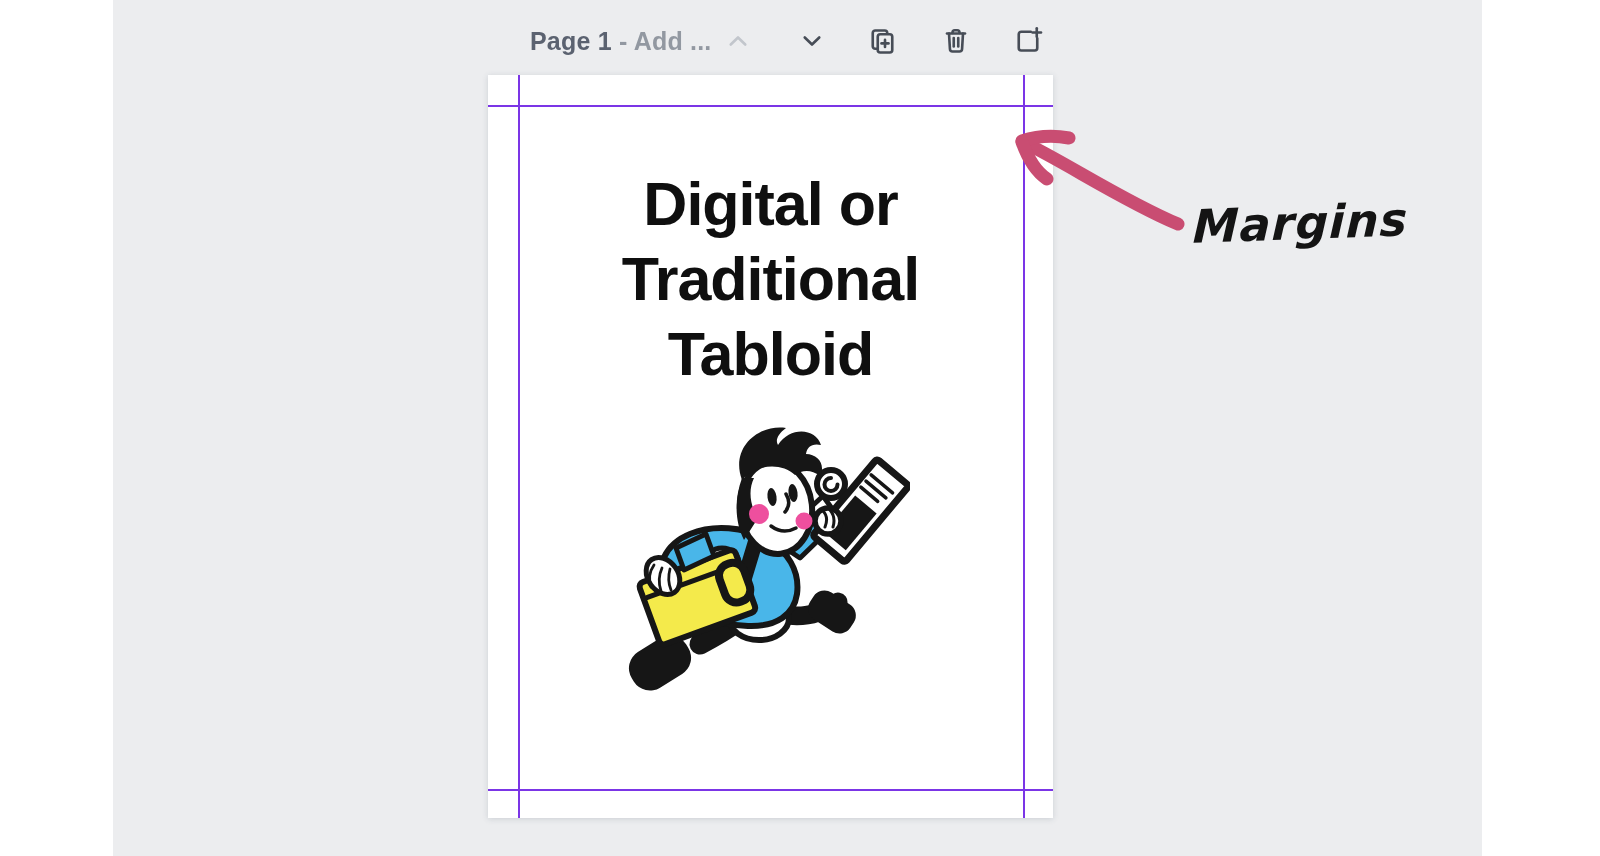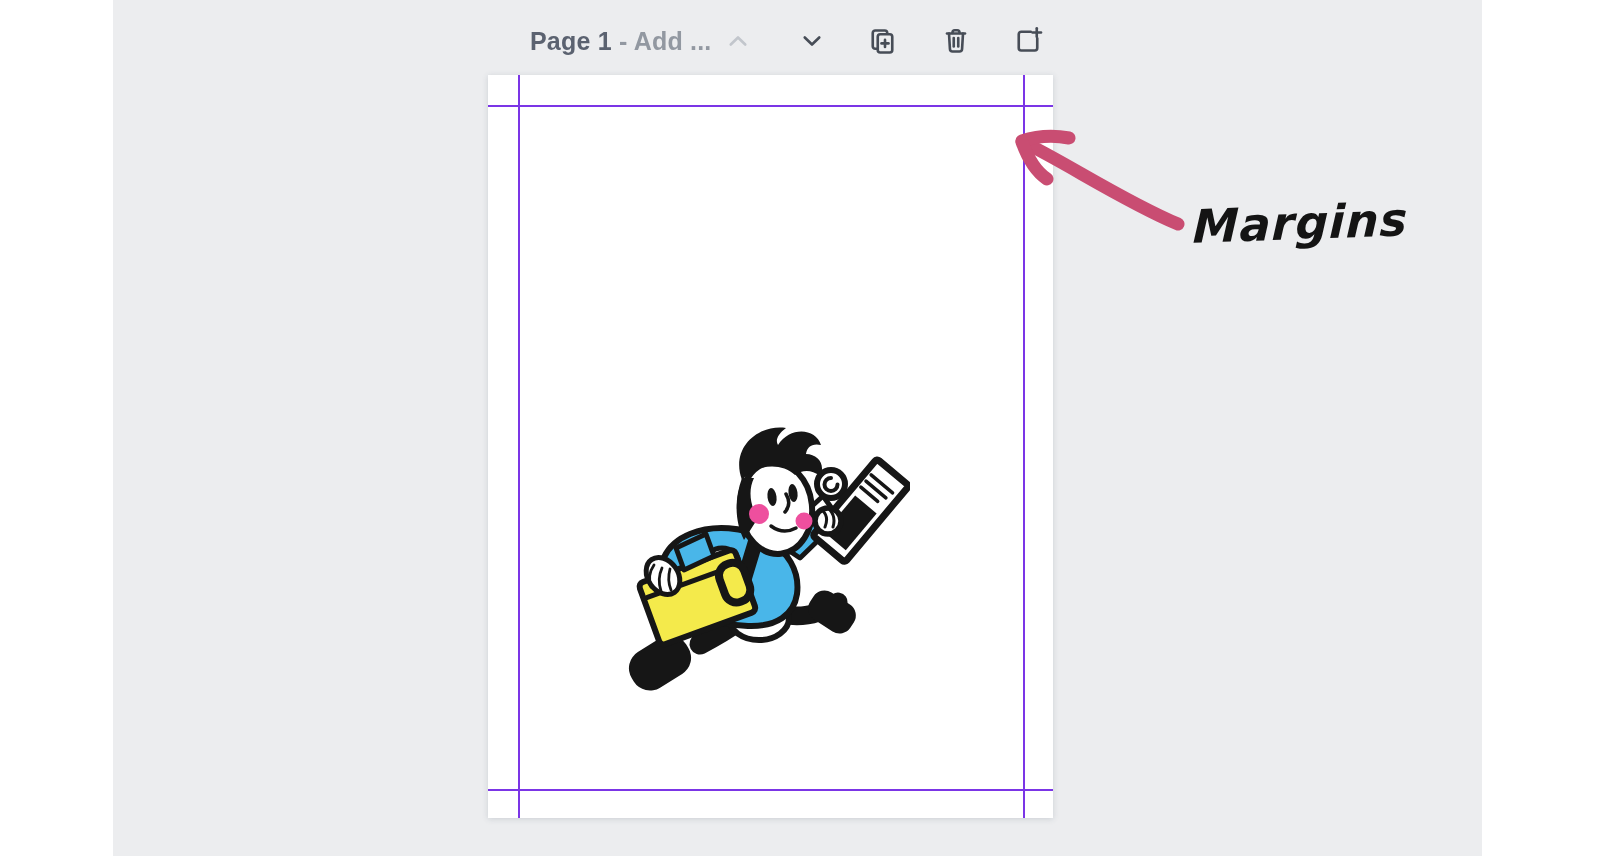--- a/index.html
+++ b/index.html
@@ -109,20 +109,25 @@
   </svg>
 </button>
 
 <div class="doc-page">
 
   <div class="guide gv g-left"></div>
   <div class="guide gv g-right"></div>
   <div class="guide gh g-top"></div>
   <div class="guide gh g-bottom"></div>
 
+  <div class="doc-title">
+    <div>Digital or</div>
+    <div>Traditional</div>
+    <div>Tabloid</div>
+  </div>
 
   <svg class="paperboy" width="292" height="275" viewBox="0 0 292 275" aria-label="paperboy-running-with-newspaper">
     <g stroke="var(--ink-black,#161616)" stroke-linecap="round" stroke-linejoin="round" fill="none">
 
       <path d="M128,198 C108,212 94,220 82,226" stroke-width="21"></path>
       <rect x="10" y="224" width="64" height="42" rx="19" fill="var(--ink-black,#161616)" stroke="none" transform="rotate(-32 42 245)"></rect>
       <path d="M150,192 C178,203 200,198 220,184" stroke-width="19"></path>
       <rect x="190" y="178" width="48" height="32" rx="13" fill="var(--ink-black,#161616)" stroke="none" transform="rotate(33 214 194)"></rect>
       <ellipse cx="141" cy="200" rx="30" ry="22" fill="#fff" stroke-width="6"></ellipse>
 

